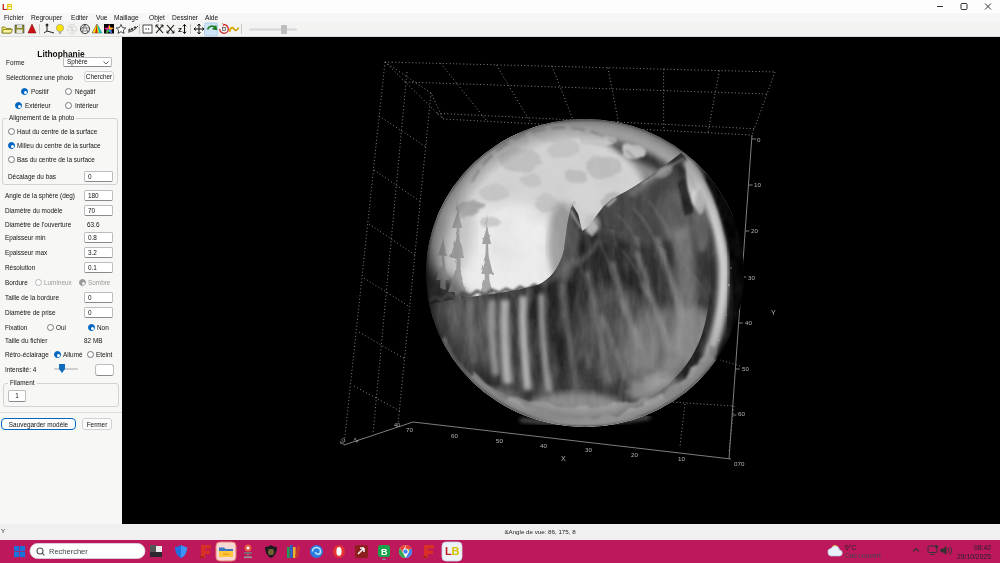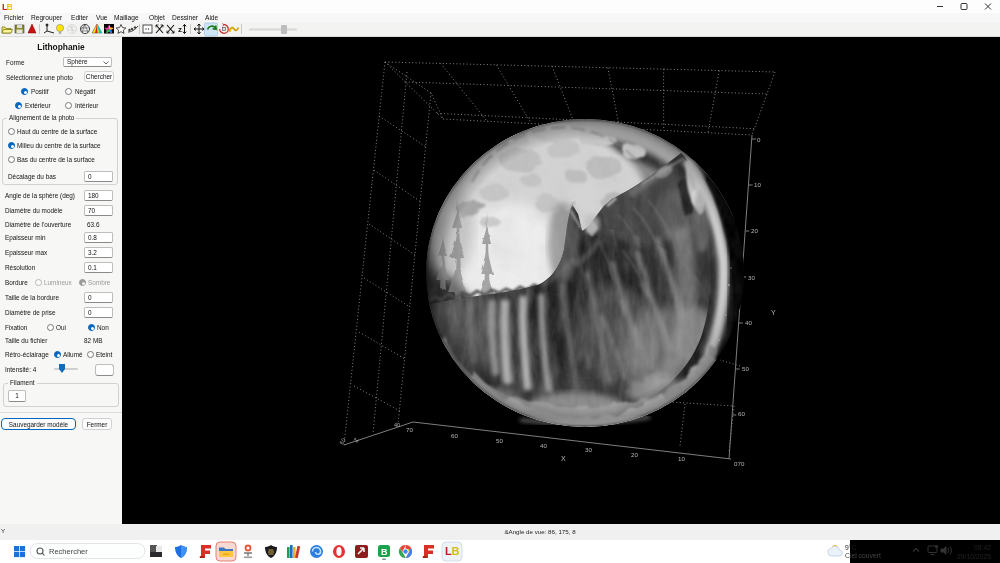--- a/index.html
+++ b/index.html
@@ -3,21 +3,21 @@
 *{margin:0;padding:0;box-sizing:border-box}
 html,body{width:1000px;height:563px;overflow:hidden;font-family:"Liberation Sans",sans-serif;background:#000}
 .abs{position:absolute}
 #titlebar{left:0;top:0;width:1000px;height:13px;background:#fdfdfd}
 #menubar{left:0;top:13px;width:1000px;height:9px;background:#f7f7f7;font-size:6.6px;color:#111}
 #menubar span{position:absolute;top:1px}
 #toolbar{left:0;top:22px;width:1000px;height:15px;background:#f3f3f2;border-bottom:1px solid #dcdcdc}
 #panel{left:0;top:37px;width:122px;height:487px;background:#f7f7f6;font-size:6.4px;color:#131313}
 #viewport{left:122px;top:37px;width:878px;height:487px;background:#000}
 #statusbar{left:0;top:524px;width:1000px;height:16px;background:#f0f0f0;font-size:6.2px;color:#222}
-#taskbar{left:0;top:540px;width:850px;height:23px;background:#ffffff}
+#taskbar{left:0;top:540px;width:1000px;height:23px;background:#be185d}
 .lbl{position:absolute;white-space:nowrap}
 .inp{position:absolute;background:#fff;border:1px solid #bdbdbd;border-bottom:1px solid #8a8a8a;border-radius:2px;font-size:6.4px;color:#111;padding-left:3px;line-height:9px}
 .radio{position:absolute;width:7px;height:7px;border-radius:50%;background:#fff;border:1px solid #777}
 .radio.on{background:#0067c0;border:1px solid #0067c0}
 .radio.on::after{content:"";position:absolute;left:2px;top:2px;width:3px;height:3px;border-radius:50%;background:#fff}
 .radio.dis{border:1px solid #b5b5b5}
 .radio.dison{background:#9a9a9a;border:1px solid #9a9a9a}
 .radio.dison::after{content:"";position:absolute;left:2px;top:2px;width:3px;height:3px;border-radius:50%;background:#eee}
 .grp{position:absolute;border:1px solid #d2d2d2;border-radius:3px}
 .btn{position:absolute;background:#fdfdfd;border:1px solid #d0d0d0;border-radius:3px;font-size:6.4px;color:#111;text-align:center}
@@ -143,21 +143,21 @@
 
     <path transform="translate(229,4)" d="M0.5 5.5 C1.5 1.5 3.5 0.5 5 3 C6.5 5.5 8 4.5 9.5 1.5" stroke="#cc9900" stroke-width="1.6" fill="none"></path>
     <path transform="translate(229,4)" d="M0.5 5.5 C1.5 1.5 3.5 0.5 5 3" stroke="#e0b000" stroke-width="1.6" fill="none"></path>
     <line x1="241.5" y1="2" x2="241.5" y2="12" stroke="#c8c8c8"></line>
     <rect x="249" y="6.5" width="48" height="2" fill="#d7d7d7" rx="1"></rect>
     <rect x="281" y="3" width="6" height="9" fill="#bdbdbd" rx="1"></rect>
   </svg>
 </div>
 
 <div class="abs" id="panel">
-  <div class="lbl" style="left:0;width:122px;top:5px;text-align:center;font-weight:bold;font-size:8.4px">Lithophanie</div>
+  <div class="lbl" style="left:0;width:122px;top:12px;text-align:center;font-weight:bold;font-size:8.4px">Lithophanie</div>
 
   <div class="lbl" style="left:6px;top:22px">Forme</div>
   <div class="inp" style="left:63px;top:20px;width:49px;height:10px;line-height:8.5px">Sphère<svg style="position:absolute;right:2px;top:2.5px" width="6" height="4" viewBox="0 0 6 4">
         <path d="M0.5 0.5 L3 3 L5.5 0.5" stroke="#555" fill="none" stroke-width="0.9"></path>
       </svg></div>
 
   <div class="lbl" style="left:6px;top:37px">Sélectionnez une photo</div>
   <div class="btn" style="left:84px;top:34px;width:30px;height:11px;line-height:10px">Chercher</div>
 
   <div class="radio on" style="left:21px;top:51px"></div>

